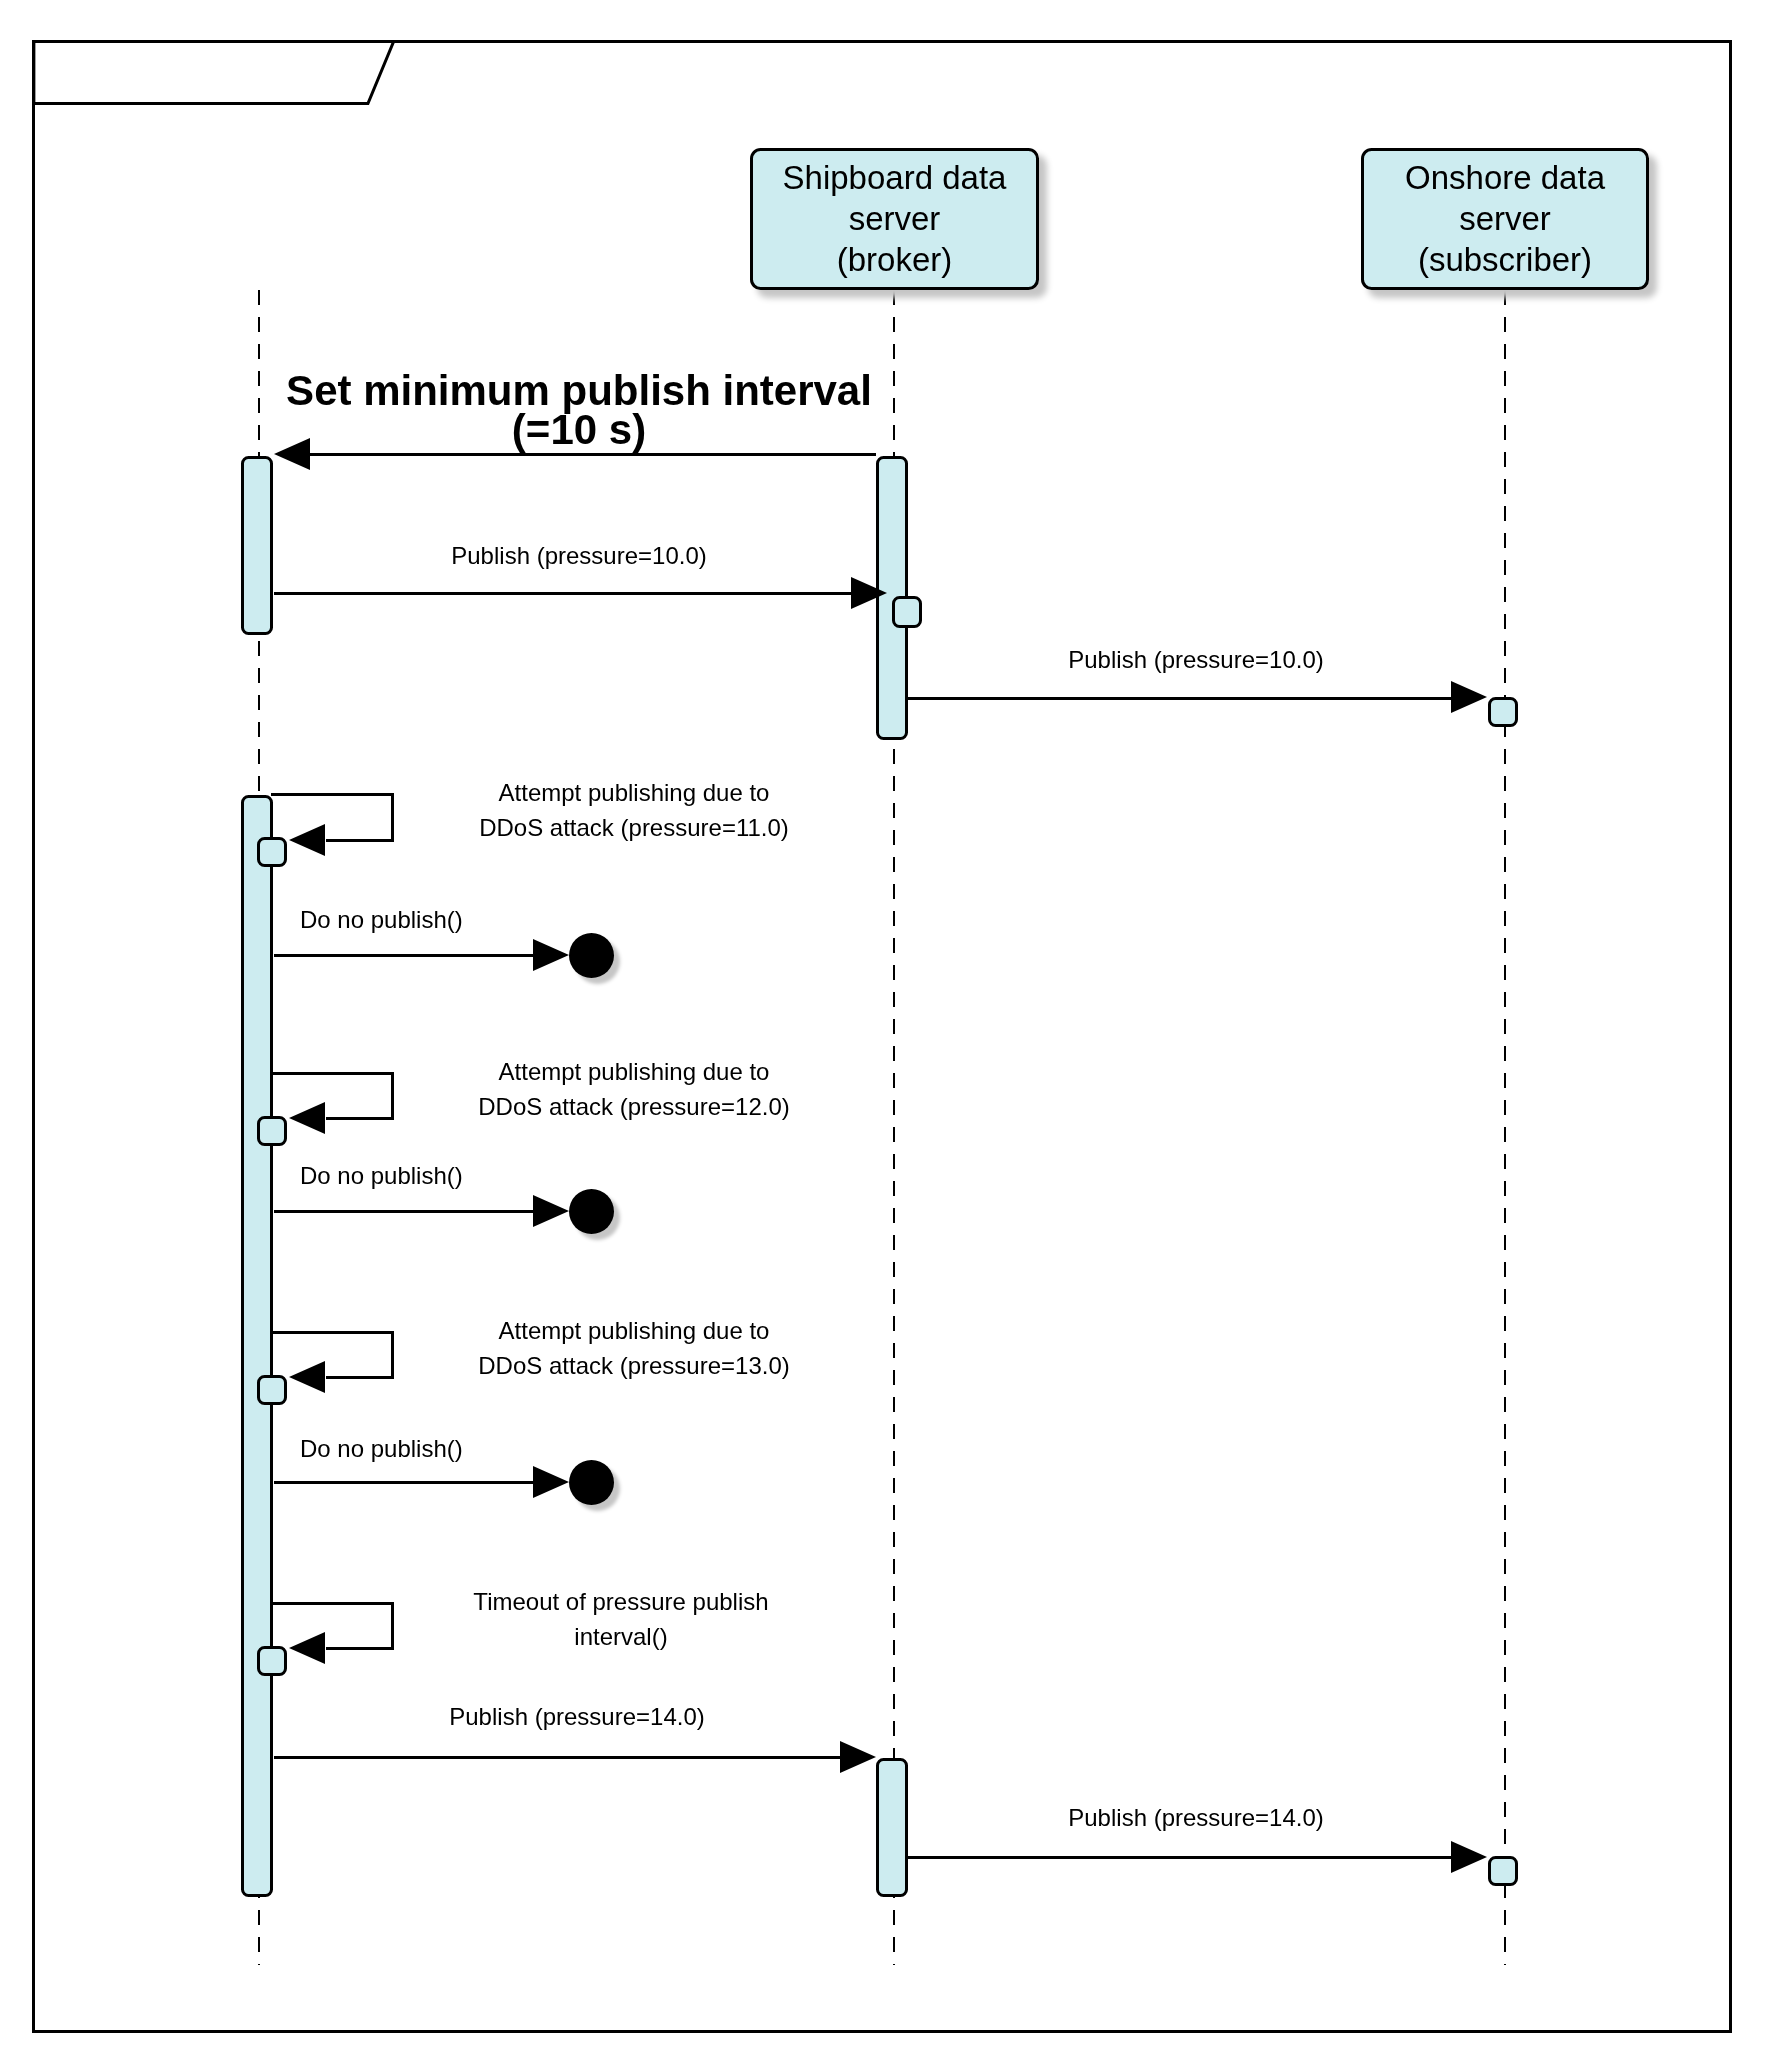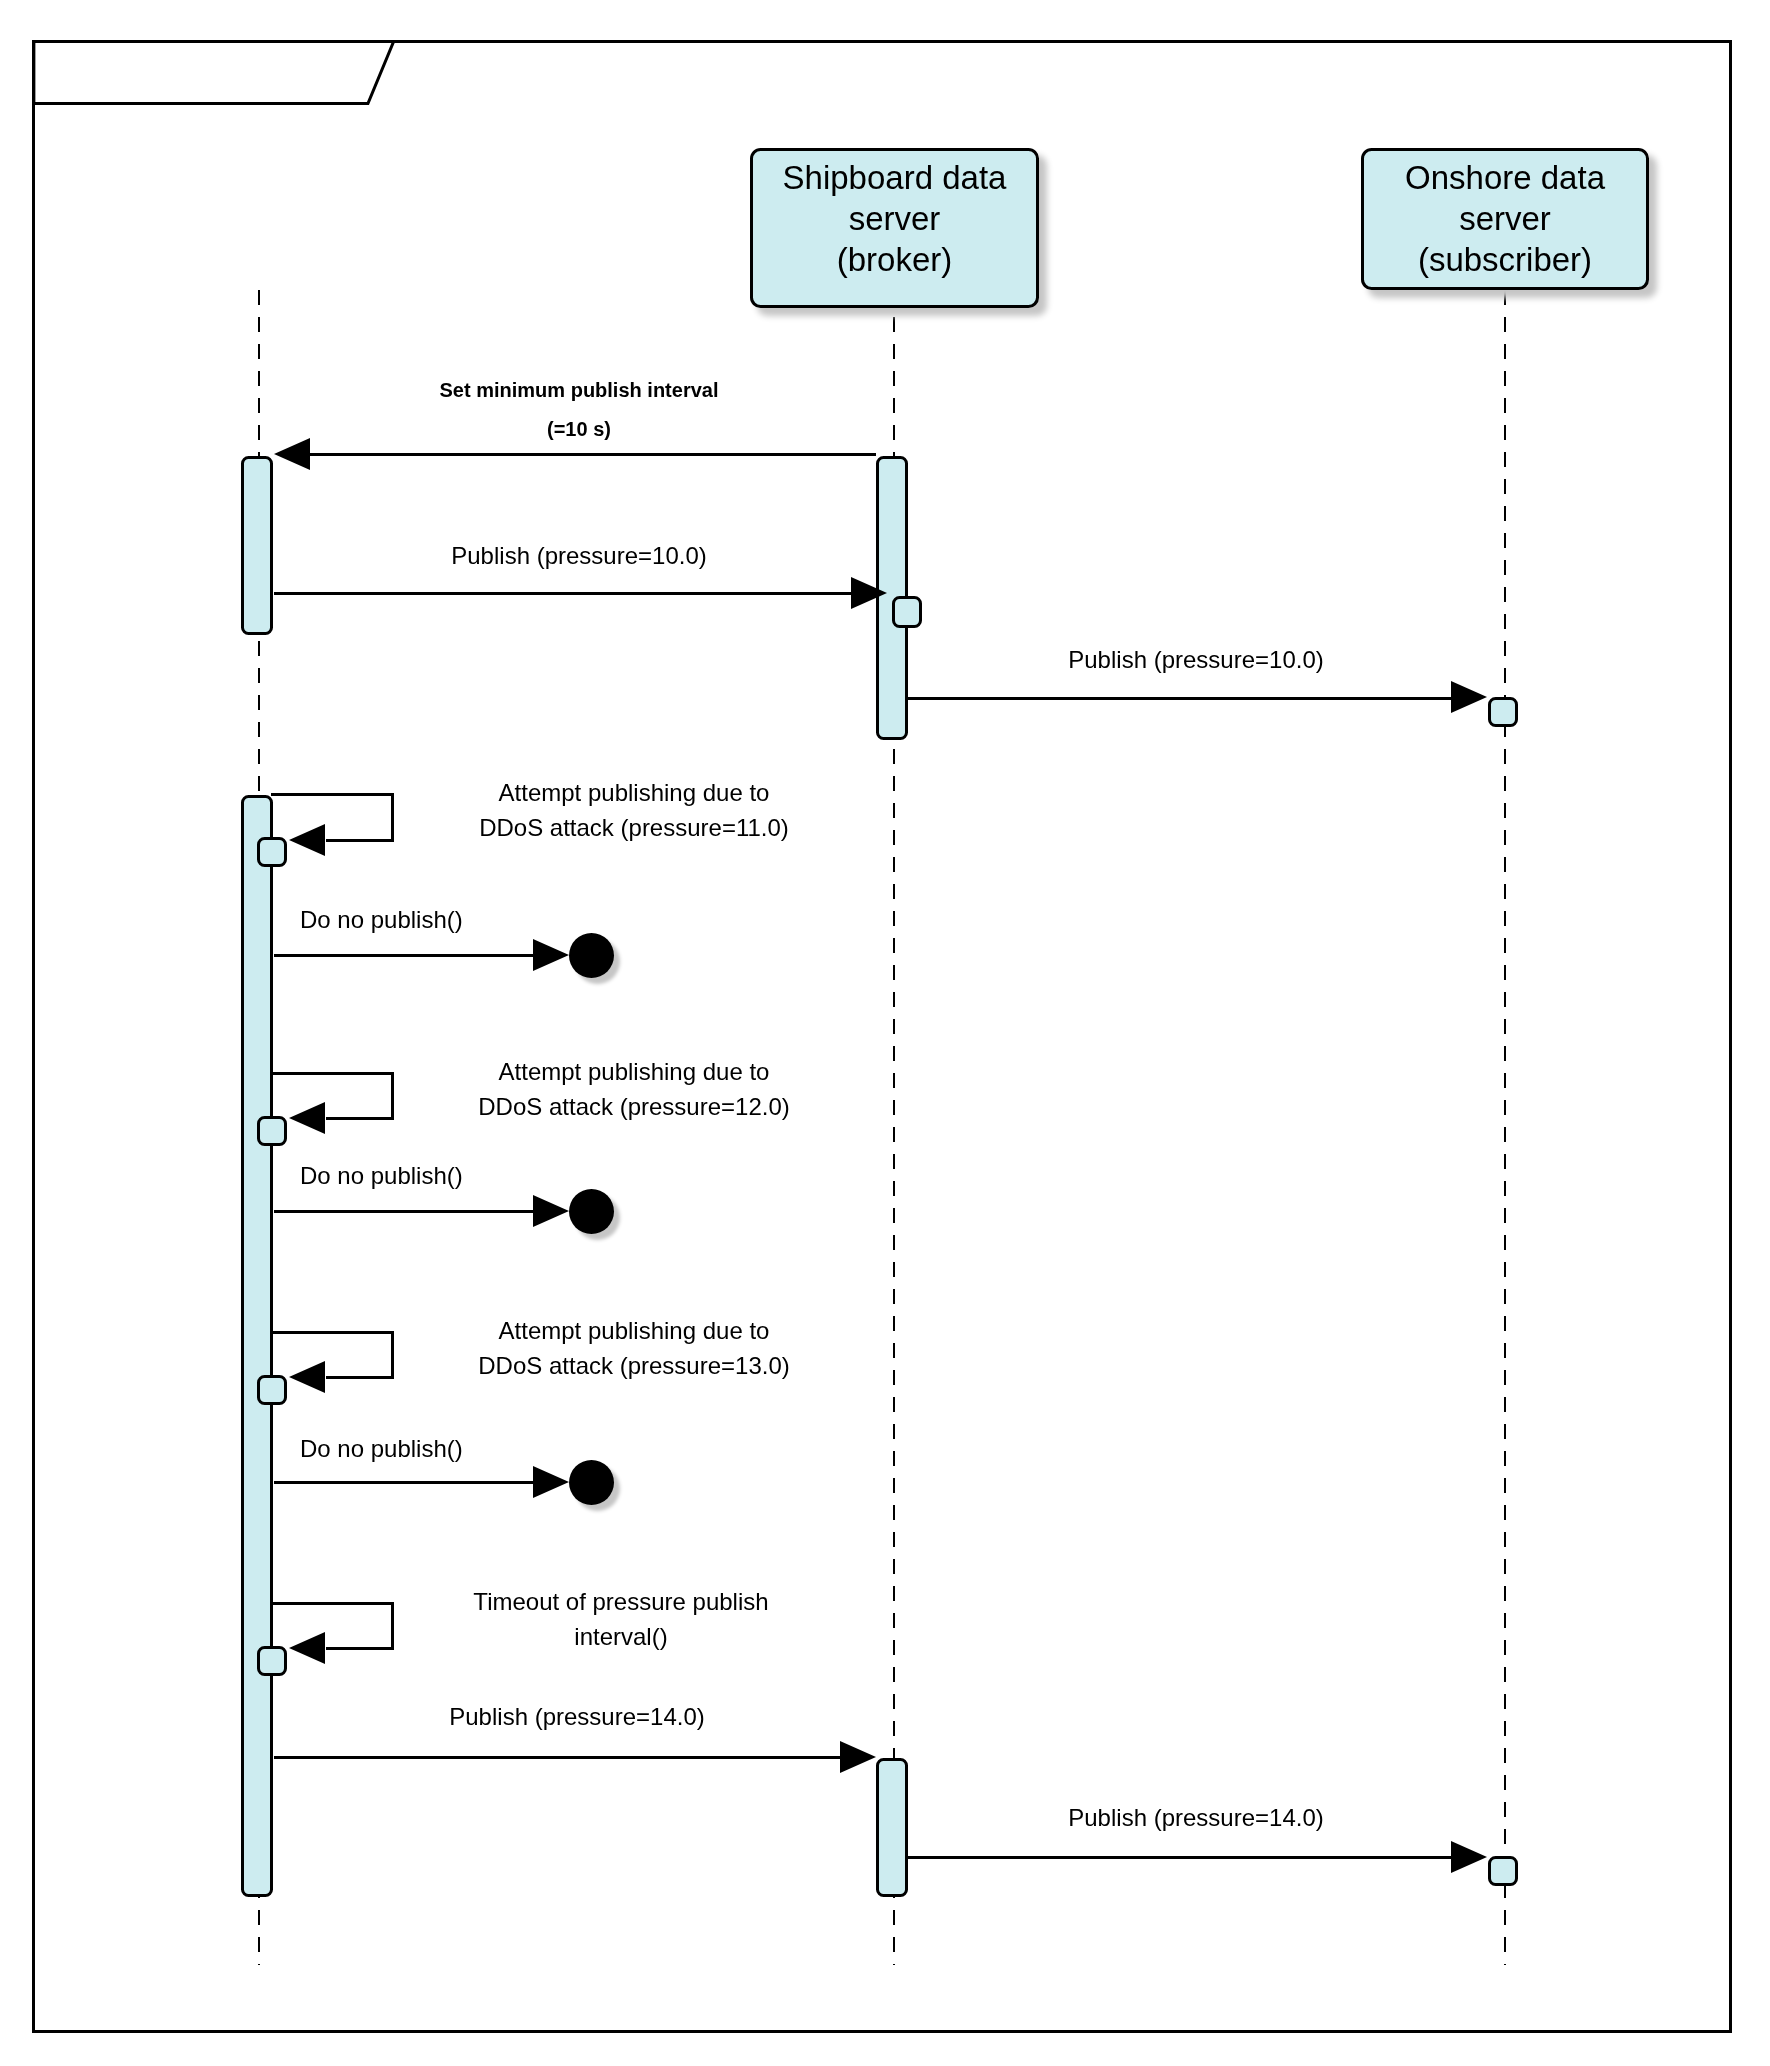--- a/index.html
+++ b/index.html
@@ -23,40 +23,40 @@
 
   .hline{position:absolute;height:3px;background:var(--line,#000);}
   .vline{position:absolute;width:3px;background:var(--line,#000);}
   .arrow-r{position:absolute;width:0;height:0;border-top:16.7px solid transparent;
            border-bottom:16.7px solid transparent;border-left:36px solid var(--line,#000);}
   .arrow-l{position:absolute;width:0;height:0;border-top:16.7px solid transparent;
            border-bottom:16.7px solid transparent;border-right:36px solid var(--line,#000);}
 
   .label{position:absolute;font-size:24px;line-height:35px;white-space:pre-line;}
   .center{text-align:center;transform:translateX(-50%);}
-  .bold{font-weight:bold;font-size:20px;line-height:39px;}
+  .bold{font-weight:bold;font-size:42px;line-height:39px;}
 
   .lost-circle{position:absolute;width:45px;height:45px;border-radius:50%;
                background:var(--line,#000);box-shadow:6px 6px 3.8px var(--shadow,#c6c6c6);}
 </style>
 </head>
 <body>
 
 <div id="canvas">
 
   <div class="frame"></div>
   <svg class="tab-svg" width="365" height="65" viewBox="0 0 482 86">
     <path d="M2 2 H478 L444 84 H2 Z" fill="#ffffff" stroke="#000000" stroke-width="4"></path>
   </svg>
 
   <div class="lifeline" style="left:258px;top:290px;height:1675px;"></div>
   <div class="lifeline" style="left:893px;top:290px;height:1675px;"></div>
   <div class="lifeline" style="left:1504px;top:290px;height:1675px;"></div>
 
-  <div class="head" style="left:750px;top:148px;width:289px;height:160px;">Shipboard data
+  <div class="head" style="left:750px;top:148px;width:289px;height:142px;">Shipboard data
 server
 (broker)</div>
   <div class="head" style="left:1361px;top:148px;width:288px;height:142px;">Onshore data
 server
 (subscriber)</div>
 
   <div class="act" style="left:241px;top:456px;width:32px;height:179px;"></div>
   <div class="act" style="left:241px;top:795px;width:32px;height:1102px;"></div>
   <div class="act" style="left:876px;top:456px;width:32px;height:284px;"></div>
   <div class="act" style="left:876px;top:1758px;width:32px;height:139px;"></div>

